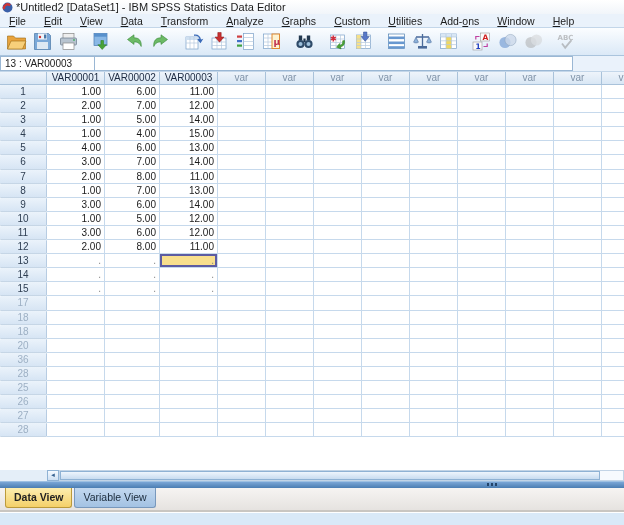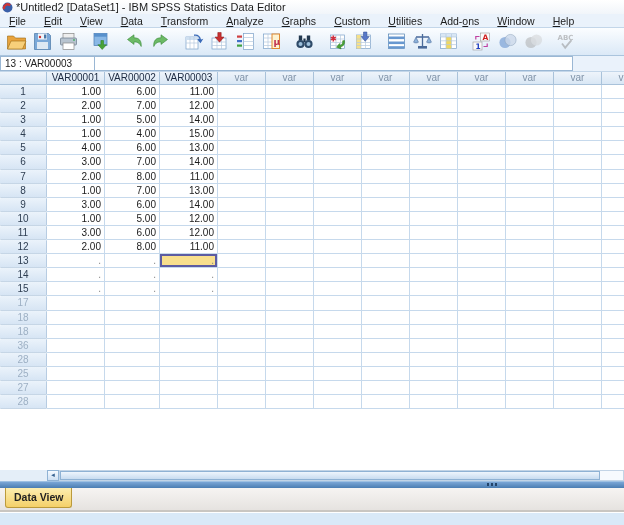--- a/index.html
+++ b/index.html
@@ -541,20 +541,35 @@
           <div class="cell" style="width: 48px;"></div>
           <div class="cell" style="width: 48px;"></div>
           <div class="cell" style="width: 48px;"></div>
           <div class="cell" style="width: 48px;"></div>
           <div class="cell" style="width: 48px;"></div>
           <div class="cell" style="width: 48px;"></div>
           <div class="cell" style="width: 48px;"></div>
           <div class="cell" style="width: 48px;"></div>
         </div>
         <div class="gridrow">
+          <div class="rowhdr dim">20</div>
+          <div class="cell" style="width: 58px;"></div>
+          <div class="cell" style="width: 55px;"></div>
+          <div class="cell" style="width: 58px;"></div>
+          <div class="cell" style="width: 48px;"></div>
+          <div class="cell" style="width: 48px;"></div>
+          <div class="cell" style="width: 48px;"></div>
+          <div class="cell" style="width: 48px;"></div>
+          <div class="cell" style="width: 48px;"></div>
+          <div class="cell" style="width: 48px;"></div>
+          <div class="cell" style="width: 48px;"></div>
+          <div class="cell" style="width: 48px;"></div>
+          <div class="cell" style="width: 48px;"></div>
+        </div>
+        <div class="gridrow">
           <div class="rowhdr dim">36</div>
           <div class="cell" style="width: 58px;"></div>
           <div class="cell" style="width: 55px;"></div>
           <div class="cell" style="width: 58px;"></div>
           <div class="cell" style="width: 48px;"></div>
           <div class="cell" style="width: 48px;"></div>
           <div class="cell" style="width: 48px;"></div>
           <div class="cell" style="width: 48px;"></div>
           <div class="cell" style="width: 48px;"></div>
           <div class="cell" style="width: 48px;"></div>
@@ -572,20 +587,35 @@
           <div class="cell" style="width: 48px;"></div>
           <div class="cell" style="width: 48px;"></div>
           <div class="cell" style="width: 48px;"></div>
           <div class="cell" style="width: 48px;"></div>
           <div class="cell" style="width: 48px;"></div>
           <div class="cell" style="width: 48px;"></div>
           <div class="cell" style="width: 48px;"></div>
         </div>
         <div class="gridrow">
           <div class="rowhdr dim">25</div>
+          <div class="cell" style="width: 58px;"></div>
+          <div class="cell" style="width: 55px;"></div>
+          <div class="cell" style="width: 58px;"></div>
+          <div class="cell" style="width: 48px;"></div>
+          <div class="cell" style="width: 48px;"></div>
+          <div class="cell" style="width: 48px;"></div>
+          <div class="cell" style="width: 48px;"></div>
+          <div class="cell" style="width: 48px;"></div>
+          <div class="cell" style="width: 48px;"></div>
+          <div class="cell" style="width: 48px;"></div>
+          <div class="cell" style="width: 48px;"></div>
+          <div class="cell" style="width: 48px;"></div>
+        </div>
+        <div class="gridrow">
+          <div class="rowhdr dim">26</div>
           <div class="cell" style="width: 58px;"></div>
           <div class="cell" style="width: 55px;"></div>
           <div class="cell" style="width: 58px;"></div>
           <div class="cell" style="width: 48px;"></div>
           <div class="cell" style="width: 48px;"></div>
           <div class="cell" style="width: 48px;"></div>
           <div class="cell" style="width: 48px;"></div>
           <div class="cell" style="width: 48px;"></div>
           <div class="cell" style="width: 48px;"></div>
           <div class="cell" style="width: 48px;"></div>
@@ -635,17 +665,18 @@
   <div class="splitter">
     <span class="grip">
         <i></i>
         <i></i>
         <i></i>
       </span>
   </div>
 
   <div class="tabbar">
       <div class="tab active">Data View</div>
+      <div class="tab">Variable View</div>
     </div>
 
   <div class="statusbar"></div>
 
 </div>
 
 </body></html>

